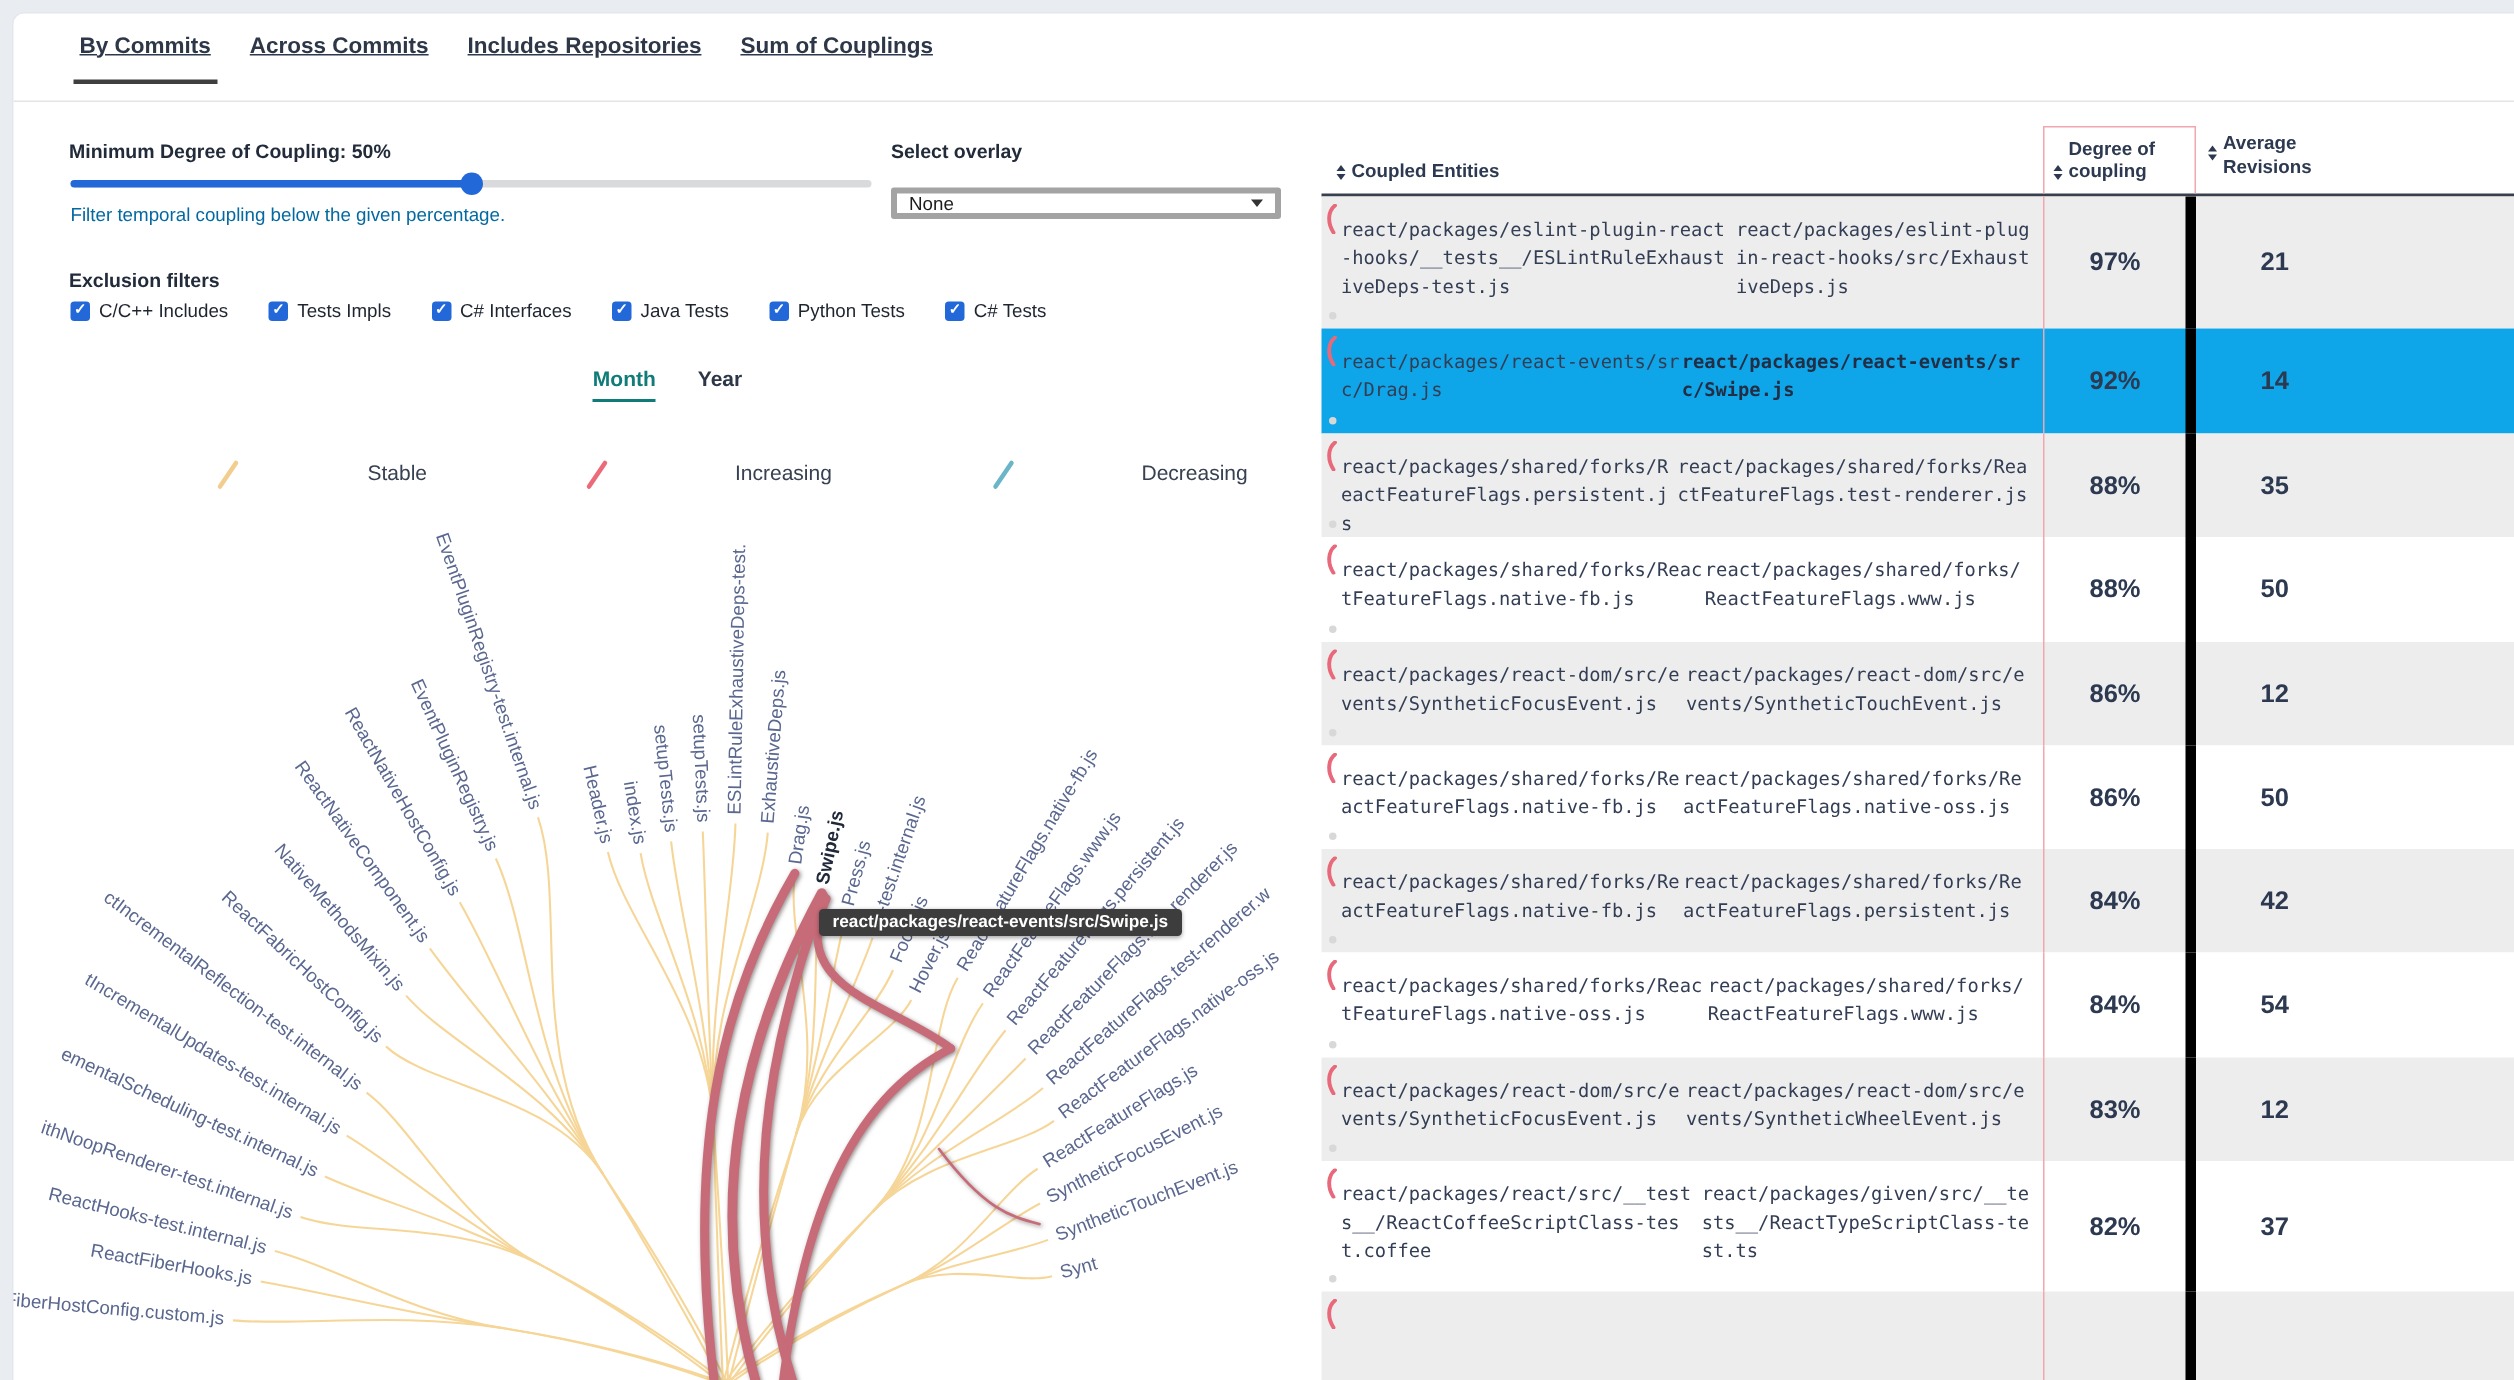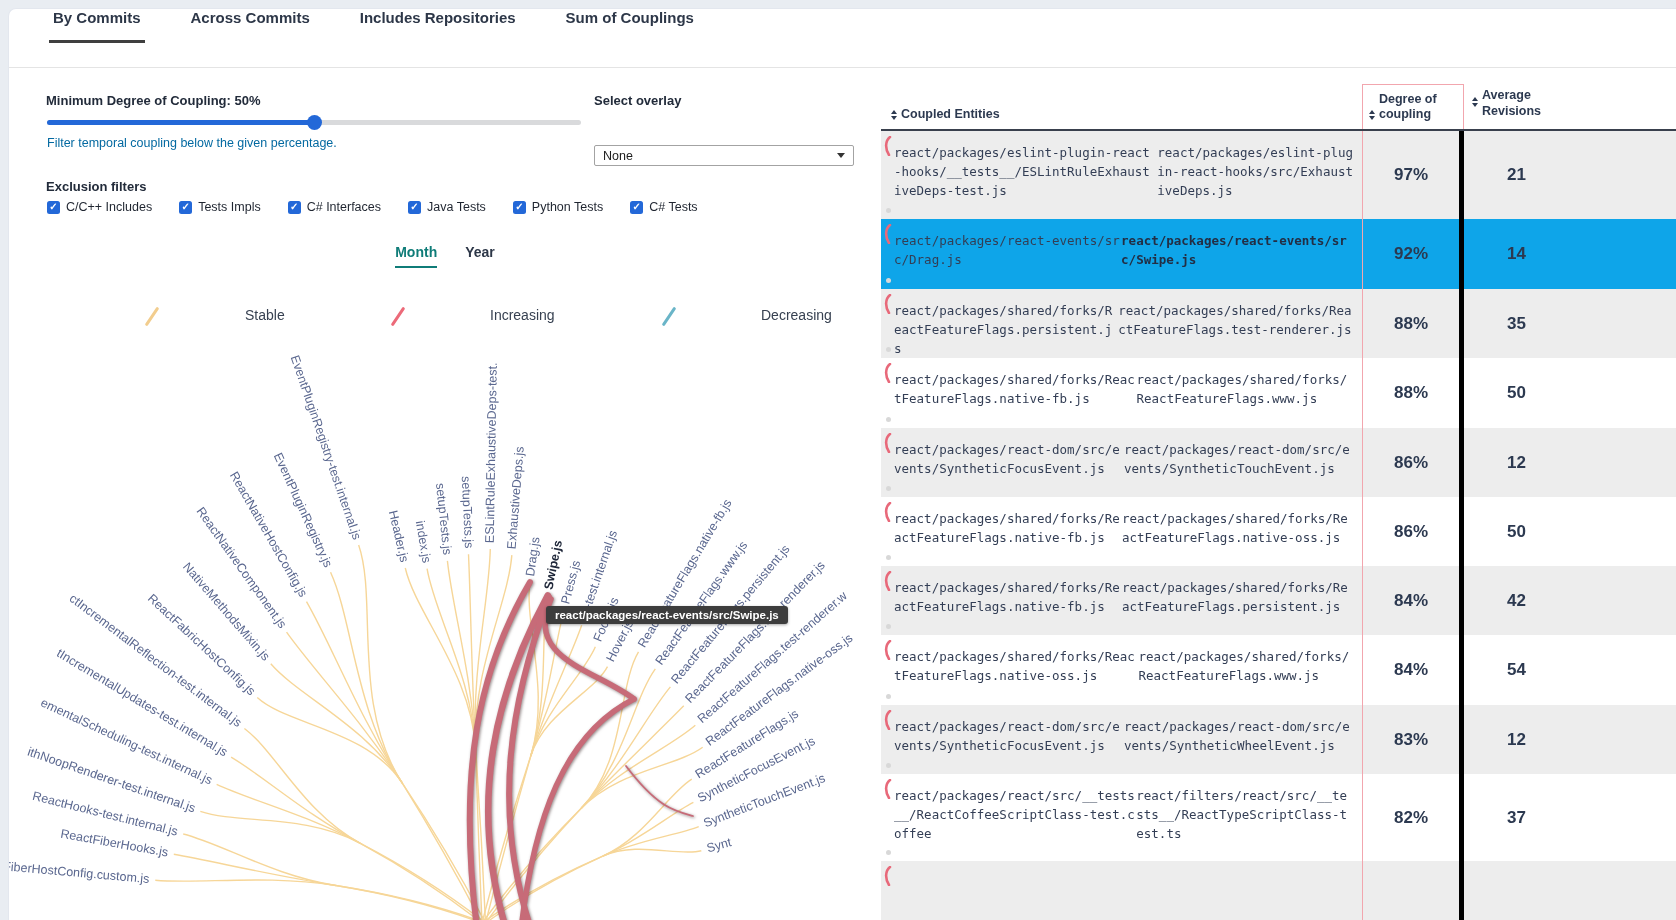--- a/index.html
+++ b/index.html
@@ -7,34 +7,34 @@
     width:1676px;height:920px;position:relative;overflow:hidden;
     background:#e9edf2;font-family:"Liberation Sans",sans-serif;
     -webkit-font-smoothing:antialiased;color:#2c3950;
   }
   .card{
     position:absolute;left:8px;top:8px;right:0;bottom:0;
     background:#ffffff;border-radius:8px 0 0 0;border:1px solid #e3e7ee;border-right:none;border-bottom:none;
   }
   
   .tabbar{position:absolute;left:0;top:0;right:0;height:58px;border-bottom:1px solid #e4e4e4;}
-  .tabs{position:absolute;left:40px;top:0;height:58px;display:flex;align-items:flex-start;gap:42px;}
+  .tabs{position:absolute;left:40px;top:0;height:58px;display:flex;align-items:center;gap:18px;text-decoration:underline;}
   .tab{font-size:15px;font-weight:700;color:#2d3748;padding:0 4px 14px 4px;cursor:pointer;border-bottom:3px solid transparent;margin-bottom:-1px;white-space:nowrap;}
   .tab.active{border-bottom-color:#3f3f3f;}
   
   .ctl-label{position:absolute;font-size:13px;font-weight:700;color:#222b3a;}
   #slider-label{left:37px;top:84px;}
   .slider{position:absolute;left:38px;top:105px;width:534px;height:16px;}
   .slider .track{position:absolute;left:0;right:0;top:6px;height:5px;border-radius:3px;background:#d9dadc;}
   .slider .fill{position:absolute;left:0;top:6px;height:5px;border-radius:3px;background:#2368d8;}
   .slider .thumb{position:absolute;top:1px;width:15px;height:15px;border-radius:50%;background:#2368d8;}
   #slider-hint{position:absolute;left:38px;top:127px;font-size:12.5px;color:#0369a1;}
   #overlay-label{left:585px;top:84px;}
   .select{
-    position:absolute;left:585px;top:136px;width:260px;height:21px;border:1px solid #a3a3a3;border-radius:2px;
+    position:absolute;left:585px;top:116px;width:260px;height:21px;border:4px solid #a3a3a3;border-radius:2px;
     background:#fff;font-size:12.5px;color:#1c1c1c;display:flex;align-items:center;padding:0 8px;box-sizing:border-box;cursor:pointer;
   }
   .select .arrow{margin-left:auto;width:0;height:0;border-left:4px solid transparent;border-right:4px solid transparent;border-top:5px solid #333;}
   #excl-label{left:37px;top:170px;}
   .checks{position:absolute;left:38px;top:191px;display:flex;gap:27px;}
   .check{display:flex;align-items:center;gap:6px;font-size:12.5px;color:#1f2530;cursor:pointer;white-space:nowrap;}
   .box{width:13px;height:13px;border-radius:2.5px;background:#2368d8;color:#fff;font-size:10px;font-weight:700;display:flex;align-items:center;justify-content:center;line-height:1;}
   
   .period{position:absolute;left:0;top:235px;width:872px;display:flex;justify-content:center;gap:28px;}
   .period .opt{font-size:14px;font-weight:700;color:#2d3748;padding-bottom:6px;cursor:pointer;}
@@ -56,21 +56,21 @@
   .th .sort i{display:block;width:0;height:0;border-left:3.5px solid transparent;border-right:3.5px solid transparent;}
   .th .sort .up{border-bottom:4px solid #2c3950;}
   .th .sort .dn{border-top:4px solid #2c3950;}
   .col-ent{width:481px;padding-left:10px;}
   .col-deg{width:102px;padding-left:6px;border-left:1px solid #f2a6ae;border-right:1px solid #f2a6ae;border-top:1px solid #f2a6ae;}
   .col-rev{width:105px;padding-left:8px;align-items:center;}
   .trow{display:flex;box-sizing:border-box;}
   .td-ent{width:481px;box-sizing:border-box;position:relative;display:flex;justify-content:space-between;padding:13px 8px 13px 13px;}
   .path{font-family:"DejaVu Sans Mono",monospace;font-size:12.5px;color:#333e55;line-height:1.5;word-break:break-all;}
   .path.bold{font-weight:700;color:#232e44;}
-  .td-deg{width:102px;box-sizing:border-box;border-left:1px solid #f2a6ae;border-right:5px solid #000000;display:flex;align-items:center;justify-content:center;font-size:17px;font-weight:700;color:#2c3950;}
+  .td-deg{width:102px;box-sizing:border-box;border-left:1px solid #f2a6ae;border-right:7px solid #000000;display:flex;align-items:center;justify-content:center;font-size:17px;font-weight:700;color:#2c3950;}
   .td-rev{width:105px;display:flex;align-items:center;justify-content:center;font-size:17px;font-weight:700;color:#2c3950;box-sizing:border-box;}
   .td-fill{flex:1;}
   .curl{position:absolute;left:2px;top:5px;}
   .dot{position:absolute;left:5px;bottom:6px;width:5px;height:5px;border-radius:50%;background:#d8d8d8;}
 </style>
 </head>
 <body>
 
 <div class="card">
 
@@ -382,21 +382,21 @@
           <div class="td-deg">83%</div>
           <div class="td-rev">12</div>
           <div class="td-fill"></div>
         </div>
         <div class="trow" style="height: 87px; background: rgb(255, 255, 255);">
           <div class="td-ent">
             <svg width="10" height="20" class="curl">
               <path d="M7,1 C2,5 2,13 6,19" stroke="#e8697a" stroke-width="2.6" fill="none" stroke-linecap="round"></path>
             </svg>
             <div class="path">react/packages/react/src/__tests__/ReactCoffeeScriptClass-test.coffee</div>
-            <div class="path">react/filters/react/src/__tests__/ReactTypeScriptClass-test.ts</div>
+            <div class="path">react/packages/given/src/__tests__/ReactTypeScriptClass-test.ts</div>
             <span class="dot"></span>
           </div>
           <div class="td-deg">82%</div>
           <div class="td-rev">37</div>
           <div class="td-fill"></div>
         </div>
         <div class="trow" style="height: 80px; background: rgb(237, 237, 237);">
           <div class="td-ent">
             <svg width="10" height="20" class="curl">
               <path d="M7,1 C2,5 2,13 6,19" stroke="#e8697a" stroke-width="2.6" fill="none" stroke-linecap="round"></path>

